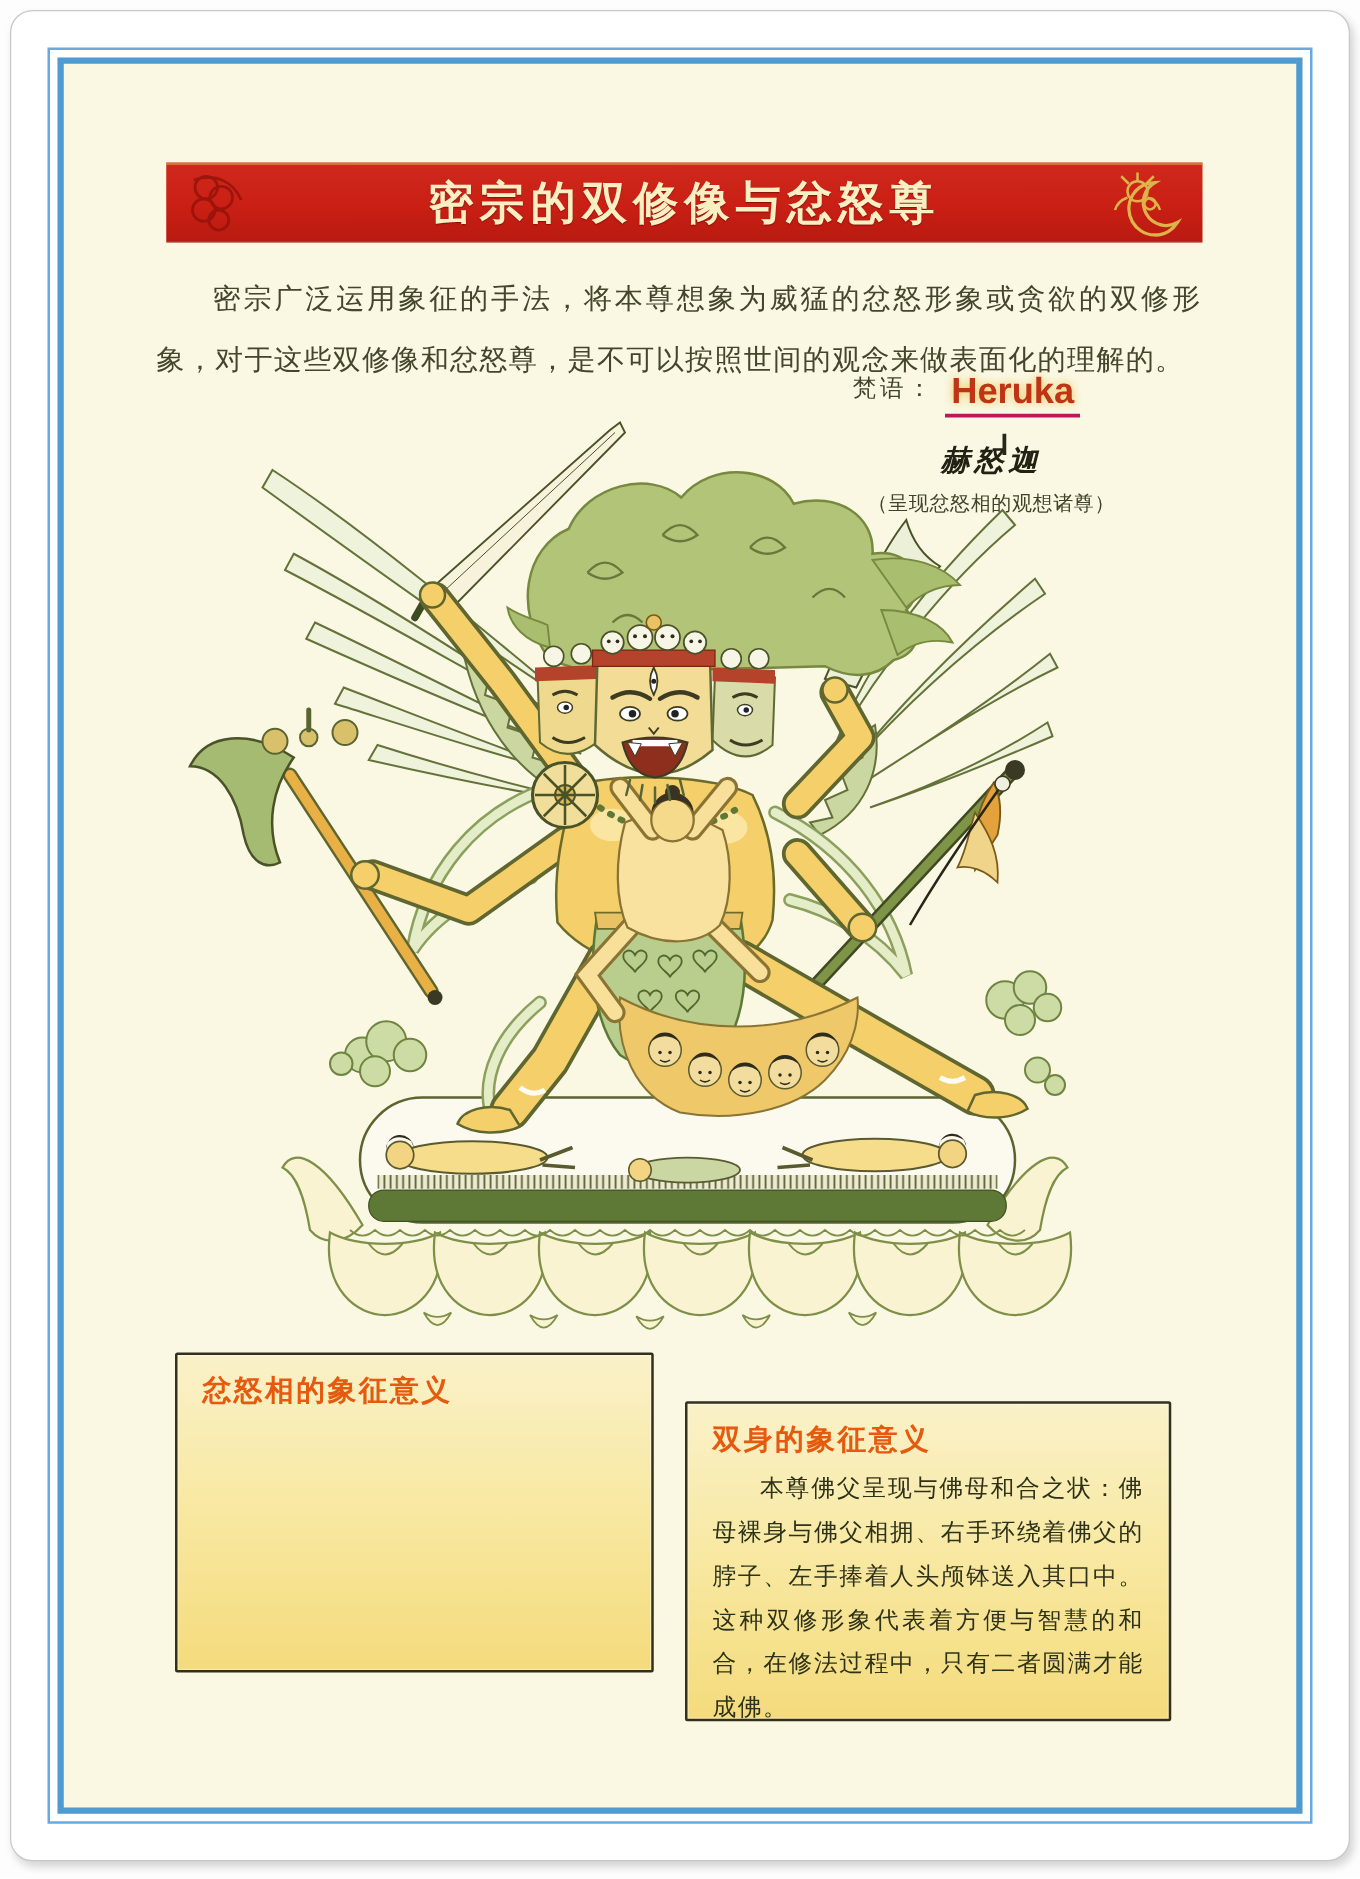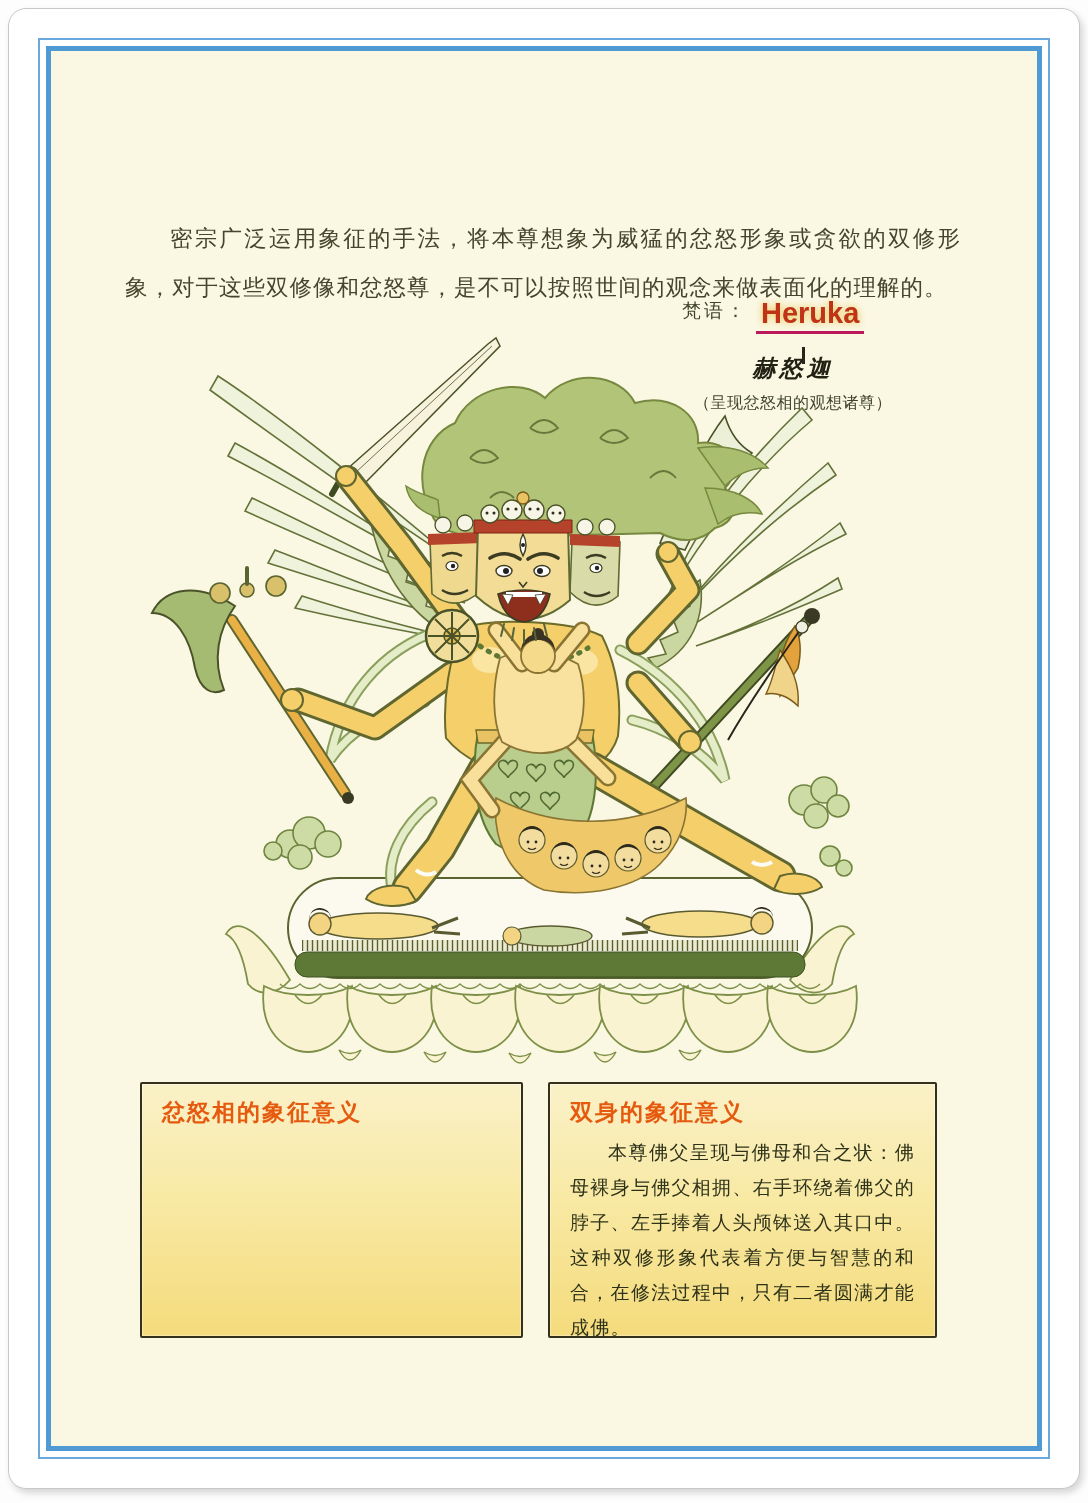--- a/index.html
+++ b/index.html
@@ -35,21 +35,21 @@
   .heruka-cn{margin-top:19px;text-align:center;font-size:23px;font-weight:bold;color:#222214;
              letter-spacing:4px;font-style:italic;}
   .heruka-note{margin-top:9px;text-align:center;font-size:16px;letter-spacing:.5px;
                white-space:nowrap;color:#3f4428;}
   
   .ibox{position:absolute;top:1082px;height:256px;box-sizing:border-box;
         border:2px solid #33301c;border-radius:2px;padding:13px 20px 0 20px;
         background:linear-gradient(180deg,#faf1c8 0%,#f8e9a4 45%,#f4db7c 100%);
         box-shadow:inset 0 0 0 1px rgba(255,255,255,.35);}
   .ibox-left{left:140px;width:383px;}
-  .ibox-right{left:548px;width:389px;}
+  .ibox-right{left:548px;width:389px;margin-top:39px;}
   .ibox-title{font-family:"Liberation Sans","DejaVu Sans",sans-serif;font-size:23px;font-weight:bold;
               color:#e55a0e;letter-spacing:2px;margin-bottom:7px;}
   .ibox-body{font-size:19px;line-height:35px;letter-spacing:1.2px;color:#2e3219;
              text-align:justify;text-indent:2em;}
   
   .limb path.lo{fill:none;stroke:#60662f;stroke-width:25;stroke-linecap:round;stroke-linejoin:round;}
   .limb path.li{fill:none;stroke:#f4cf6a;stroke-width:19;stroke-linecap:round;stroke-linejoin:round;}
   .leg path.lo{fill:none;stroke:#60662f;stroke-width:33;stroke-linecap:round;stroke-linejoin:round;}
   .leg path.li{fill:none;stroke:#f4cf6a;stroke-width:27;stroke-linecap:round;stroke-linejoin:round;}
   .limb2 path.lo{fill:none;stroke:#8a7434;stroke-width:17;stroke-linecap:round;}
@@ -58,20 +58,40 @@
   .scarf path.si{fill:none;stroke:#e4ecc8;stroke-width:7;stroke-linecap:round;}
 </style>
 </head>
 <body>
 
 <div class="stage">
   <div class="page-card"></div>
   <div class="frame-outer"></div>
   <div class="frame-inner"></div>
 
+  <div class="banner">
+    <svg class="orn orn-left" width="70" height="52" viewBox="0 0 70 52">
+      <g fill="none" stroke="#8f1008" stroke-width="2.2">
+        <circle cx="22" cy="14" r="9"></circle>
+          <circle cx="34" cy="22" r="9"></circle>
+        <circle cx="20" cy="32" r="9"></circle>
+          <circle cx="32" cy="40" r="8"></circle>
+        <path d="M12,8 C30,2 44,10 50,24"></path>
+      </g>
+    </svg>
+    <div class="banner-title">密宗的双修像与忿怒尊</div>
+    <svg class="orn orn-right" width="76" height="54" viewBox="0 0 76 54">
+      <path d="M48,10 A21,21 0 1 0 66,42 A16,16 0 1 1 48,10 Z" fill="none" stroke="#ddb44a" stroke-width="2.6"></path>
+      <g fill="none" stroke="#ddb44a" stroke-width="2">
+        <circle cx="34" cy="17" r="8"></circle>
+        <path d="M27,11 l-6,-6 M41,11 l6,-6 M34,9 l0,-7 M26,22 q-8,3 -10,10 M42,22 q8,3 10,10"></path>
+        <circle cx="44" cy="27" r="4.5"></circle>
+      </g>
+    </svg>
+  </div>
 
   <div class="intro">密宗广泛运用象征的手法，将本尊想象为威猛的忿怒形象或贪欲的双修形象，对于这些双修像和忿怒尊，是不可以按照世间的观念来做表面化的理解的。</div>
 
   <div class="heruka">
     <div class="heruka-row">
       <span class="heruka-prefix">梵语：</span>
       <span class="heruka-name">Heruka</span>
     </div>
     <div class="heruka-tick"></div>
     <div class="heruka-cn">赫怒迦</div>

